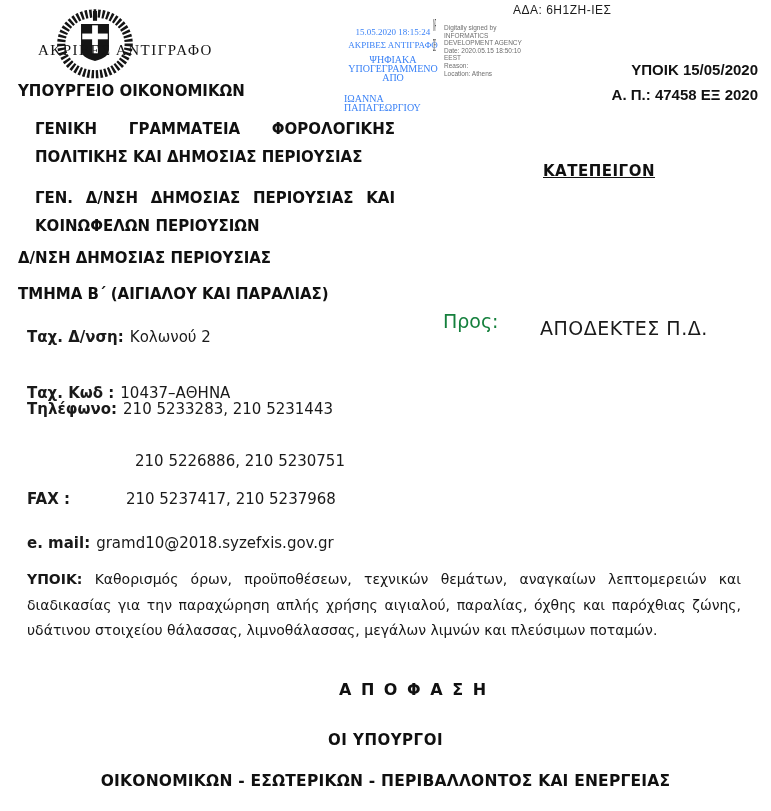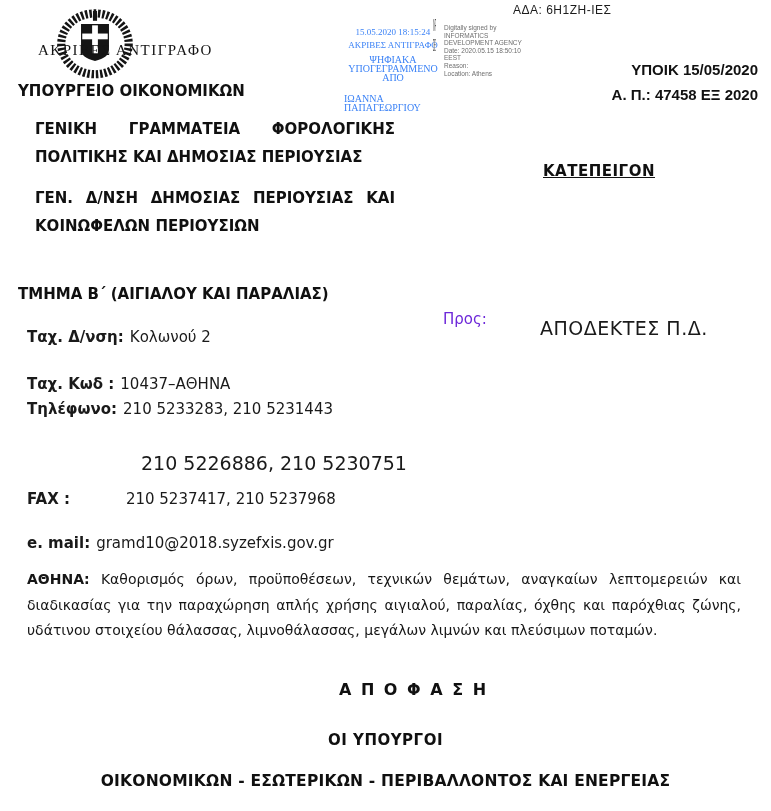--- a/index.html
+++ b/index.html
@@ -42,28 +42,28 @@
     color:#111;white-space:nowrap;
   }
   
   .h-bold{position:absolute;left:18px;font-weight:bold;font-size:15px;color:#101010;white-space:nowrap;}
   .h-block{position:absolute;left:27px;width:360px;font-weight:bold;font-size:15px;line-height:27.5px;
            text-align:justify;color:#101010;margin-left:8px;}
   .urgency{
     position:absolute;left:543px;top:162px;font-weight:bold;font-size:15px;
     text-decoration:underline;letter-spacing:.5px;color:#101010;white-space:nowrap;
   }
-  .to-label{position:absolute;left:443px;top:310px;font-size:15px;color:#6d28d9;}
+  .to-label{position:absolute;left:443px;top:310px;font-size:19px;color:#15803d;}
   .to-value{position:absolute;left:540px;top:317px;font-size:19px;color:#1a1a1a;letter-spacing:.5px;}
   
   .c-row{position:absolute;left:27px;font-size:15px;color:#1a1a1a;white-space:nowrap;}
   .c-row b{font-weight:bold;}
   .c-val{margin-left:6px;}
   .fax-val{margin-left:56px;}
-  .phone2{position:absolute;left:141px;font-size:19px;color:#1a1a1a;white-space:nowrap;}
+  .phone2{position:absolute;left:135px;font-size:15px;color:#1a1a1a;white-space:nowrap;}
   
   .subject{
     position:absolute;left:27px;top:567px;width:714px;
     font-size:14px;line-height:25.6px;text-align:justify;color:#161616;
   }
   .subject b{font-weight:bold;}
   
   .center-h{position:absolute;left:0;width:771px;text-align:center;font-weight:bold;color:#101010;}
   .dec1{top:680px;font-size:16px;letter-spacing:2px;margin-left:28px;}
   .dec2{top:731px;font-size:15px;letter-spacing:.5px;}
@@ -112,43 +112,44 @@
   <div class="protocol">
     <div>ΥΠΟΙΚ 15/05/2020</div>
     <div>Α. Π.: 47458 ΕΞ 2020</div>
   </div>
 
   <div class="urgency">ΚΑΤΕΠΕΙΓΟΝ</div>
 
   <div class="h-bold" style="top:82px">ΥΠΟΥΡΓΕΙΟ ΟΙΚΟΝΟΜΙΚΩΝ</div>
   <div class="h-block" style="top:116px">ΓΕΝΙΚΗ ΓΡΑΜΜΑΤΕΙΑ ΦΟΡΟΛΟΓΙΚΗΣ ΠΟΛΙΤΙΚΗΣ ΚΑΙ ΔΗΜΟΣΙΑΣ ΠΕΡΙΟΥΣΙΑΣ</div>
   <div class="h-block" style="top:185px">ΓΕΝ. Δ/ΝΣΗ ΔΗΜΟΣΙΑΣ ΠΕΡΙΟΥΣΙΑΣ ΚΑΙ ΚΟΙΝΩΦΕΛΩΝ ΠΕΡΙΟΥΣΙΩΝ</div>
+  <div class="h-bold" style="top:249px">Δ/ΝΣΗ ΔΗΜΟΣΙΑΣ ΠΕΡΙΟΥΣΙΑΣ</div>
   <div class="h-bold" style="top:285px">ΤΜΗΜΑ Β΄ (ΑΙΓΙΑΛΟΥ ΚΑΙ ΠΑΡΑΛΙΑΣ)</div>
 
   <div class="to-label">Προς:</div>
   <div class="to-value">ΑΠΟΔΕΚΤΕΣ Π.Δ.</div>
 
   <div class="c-row" style="top:328px">
     <b>Ταχ. Δ/νση:</b><span class="c-val">Κολωνού 2</span>
   </div>
-  <div class="c-row" style="top:375px">
+  <div class="c-row" style="top:384px">
     <b>Ταχ. Κωδ :</b><span class="c-val">10437–ΑΘΗΝΑ</span>
   </div>
   <div class="c-row" style="top:400px">
     <b>Τηλέφωνο:</b><span class="c-val">210 5233283, 210 5231443</span>
   </div>
   <div class="phone2" style="top:452px">210 5226886, 210 5230751</div>
   <div class="c-row" style="top:490px">
     <b>FAX :</b><span class="fax-val">210 5237417,  210 5237968</span>
   </div>
   <div class="c-row" style="top:534px">
     <b>e. mail:</b><span class="c-val">gramd10@2018.syzefxis.gov.gr</span>
   </div>
 
   <div class="subject">
-    <b>ΑΘΗΝΑ:</b><span> Καθορισμός όρων, προϋποθέσεων, τεχνικών θεμάτων, αναγκαίων λεπτομερειών και διαδικασίας για την παραχώρηση απλής χρήσης αιγιαλού, παραλίας, όχθης και παρόχθιας ζώνης, υδάτινου στοιχείου θάλασσας, λιμνοθάλασσας, μεγάλων λιμνών και πλεύσιμων ποταμών.</span>
+    <b>ΥΠΟΙΚ:</b><span> Καθορισμός όρων, προϋποθέσεων, τεχνικών θεμάτων, αναγκαίων λεπτομερειών και διαδικασίας για την παραχώρηση απλής χρήσης αιγιαλού, παραλίας, όχθης και παρόχθιας ζώνης, υδάτινου στοιχείου θάλασσας, λιμνοθάλασσας, μεγάλων λιμνών και πλεύσιμων ποταμών.</span>
   </div>
 
   <div class="center-h dec1">Α Π Ο Φ Α Σ Η</div>
   <div class="center-h dec3">ΟΙΚΟΝΟΜΙΚΩΝ - ΕΣΩΤΕΡΙΚΩΝ - ΠΕΡΙΒΑΛΛΟΝΤΟΣ ΚΑΙ ΕΝΕΡΓΕΙΑΣ</div>
   <div class="center-h dec2">ΟΙ ΥΠΟΥΡΓΟΙ</div>
 
 </div>
 
 </body></html>

